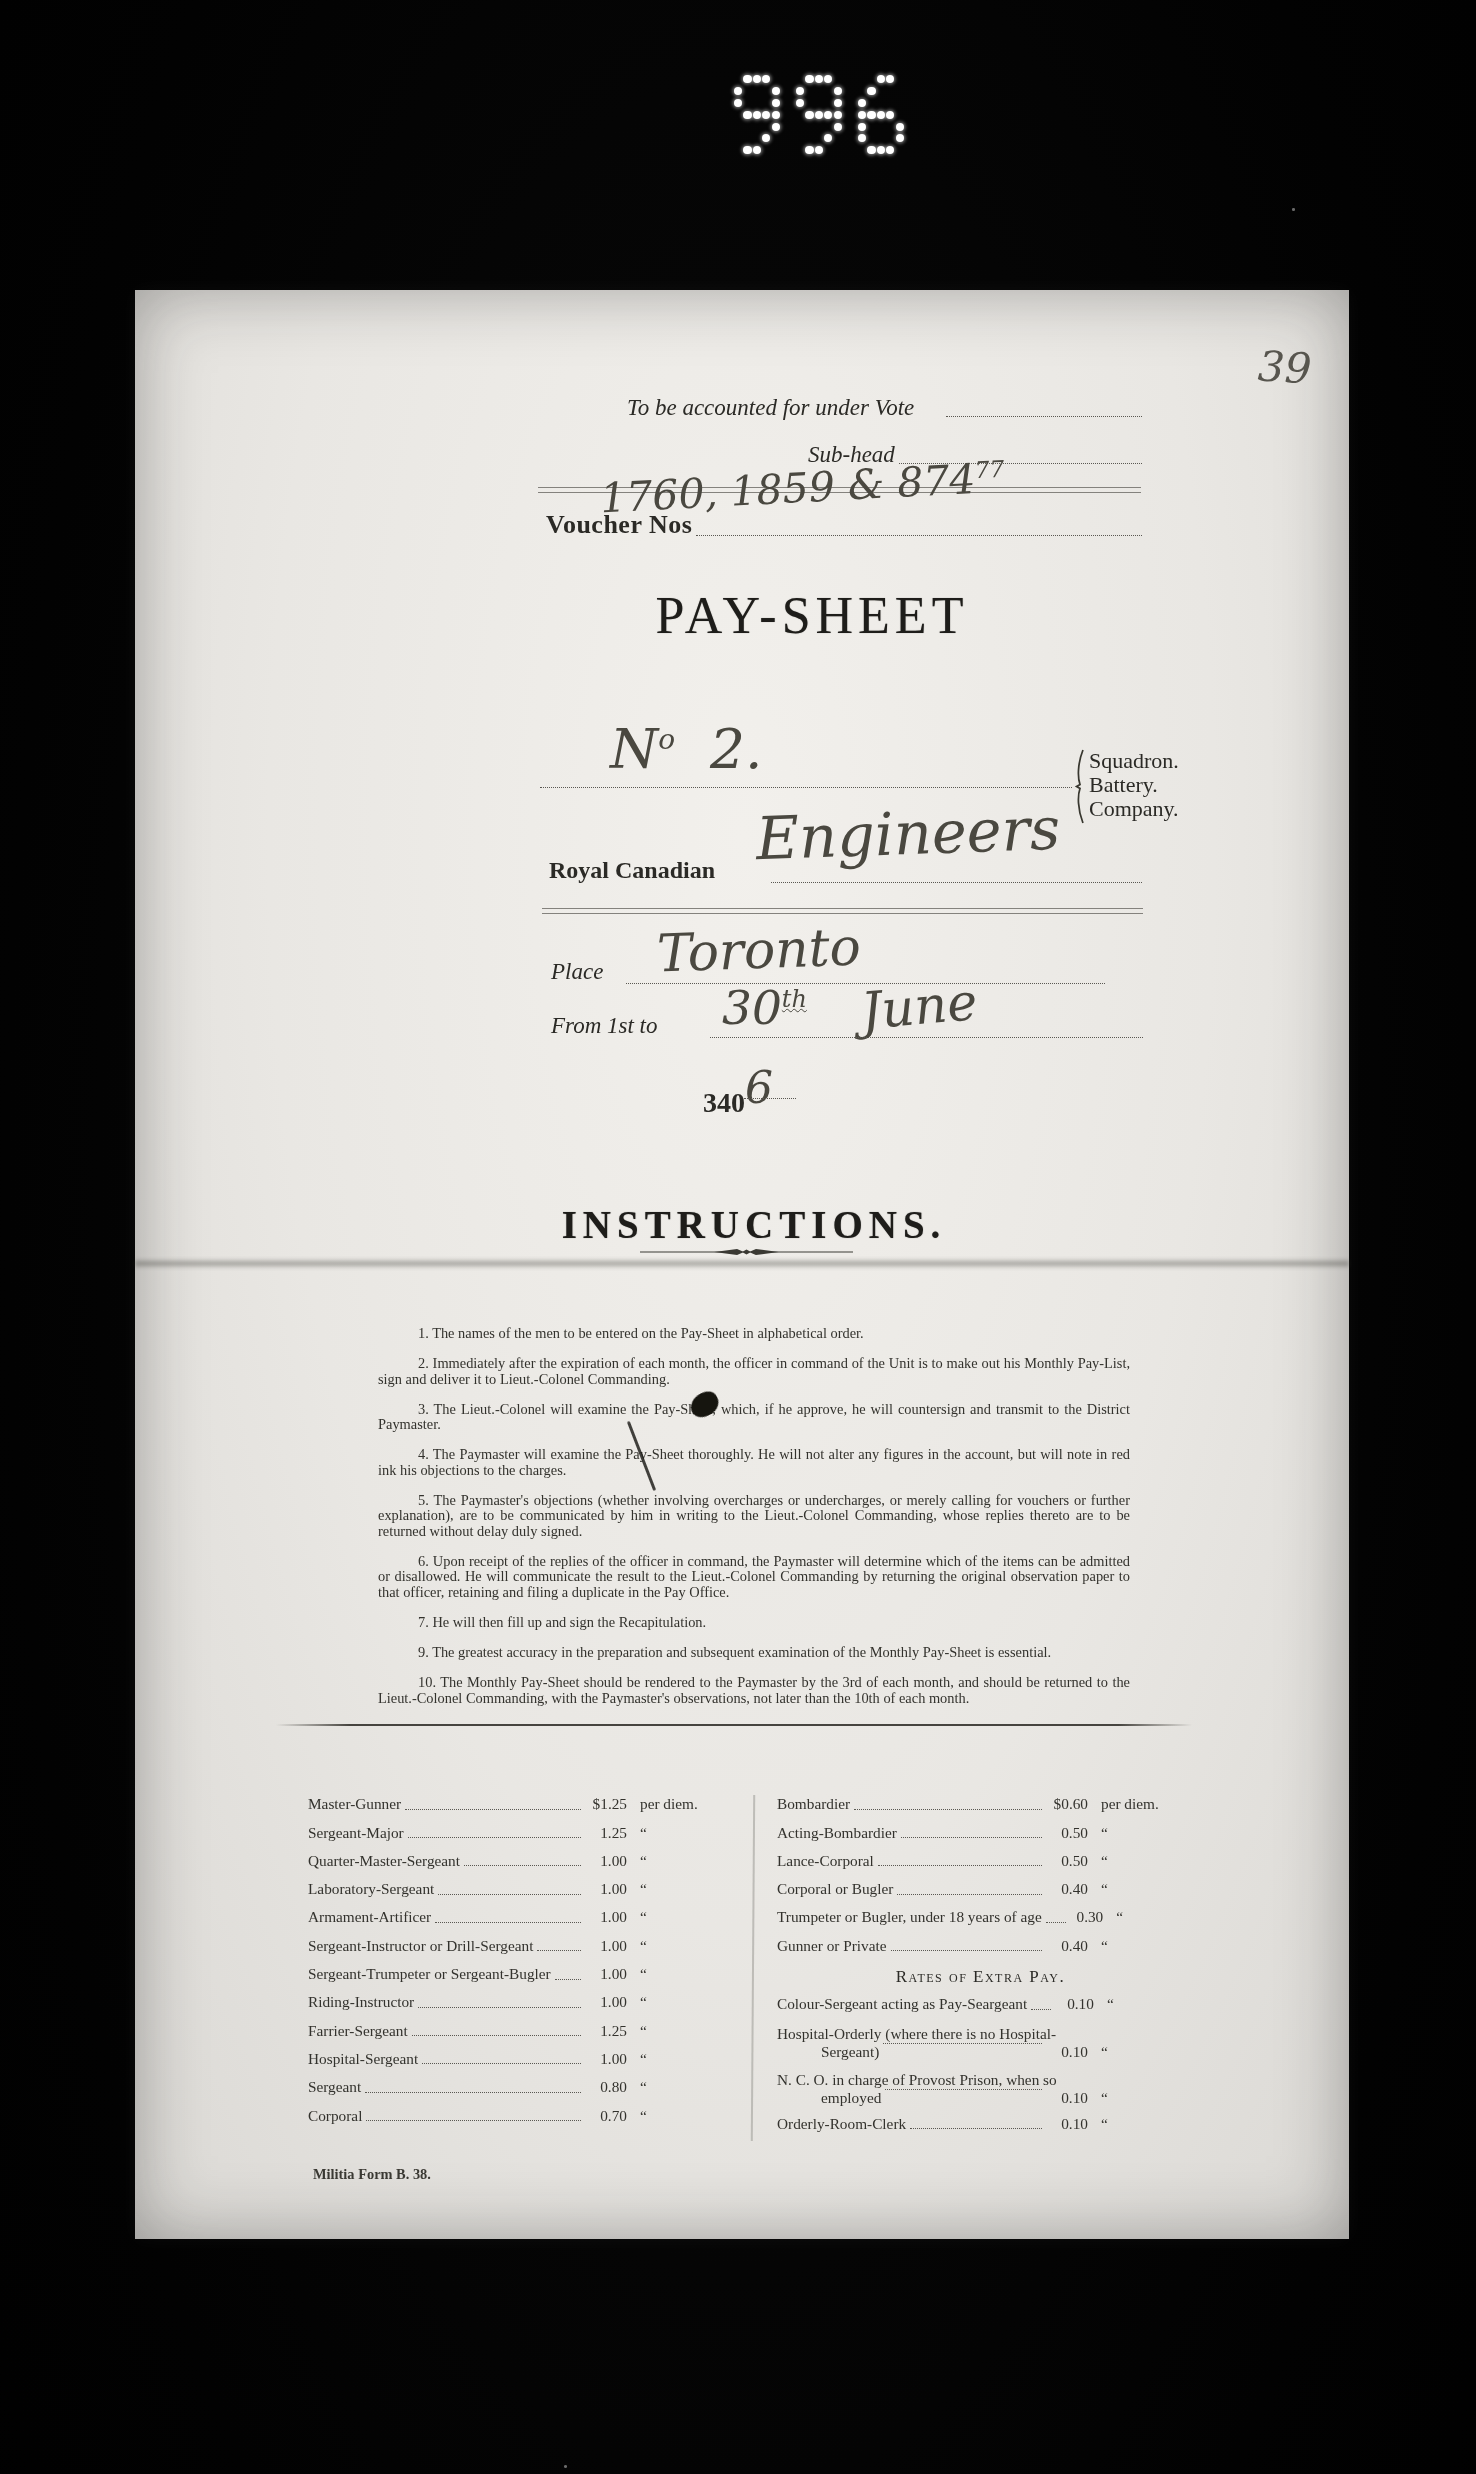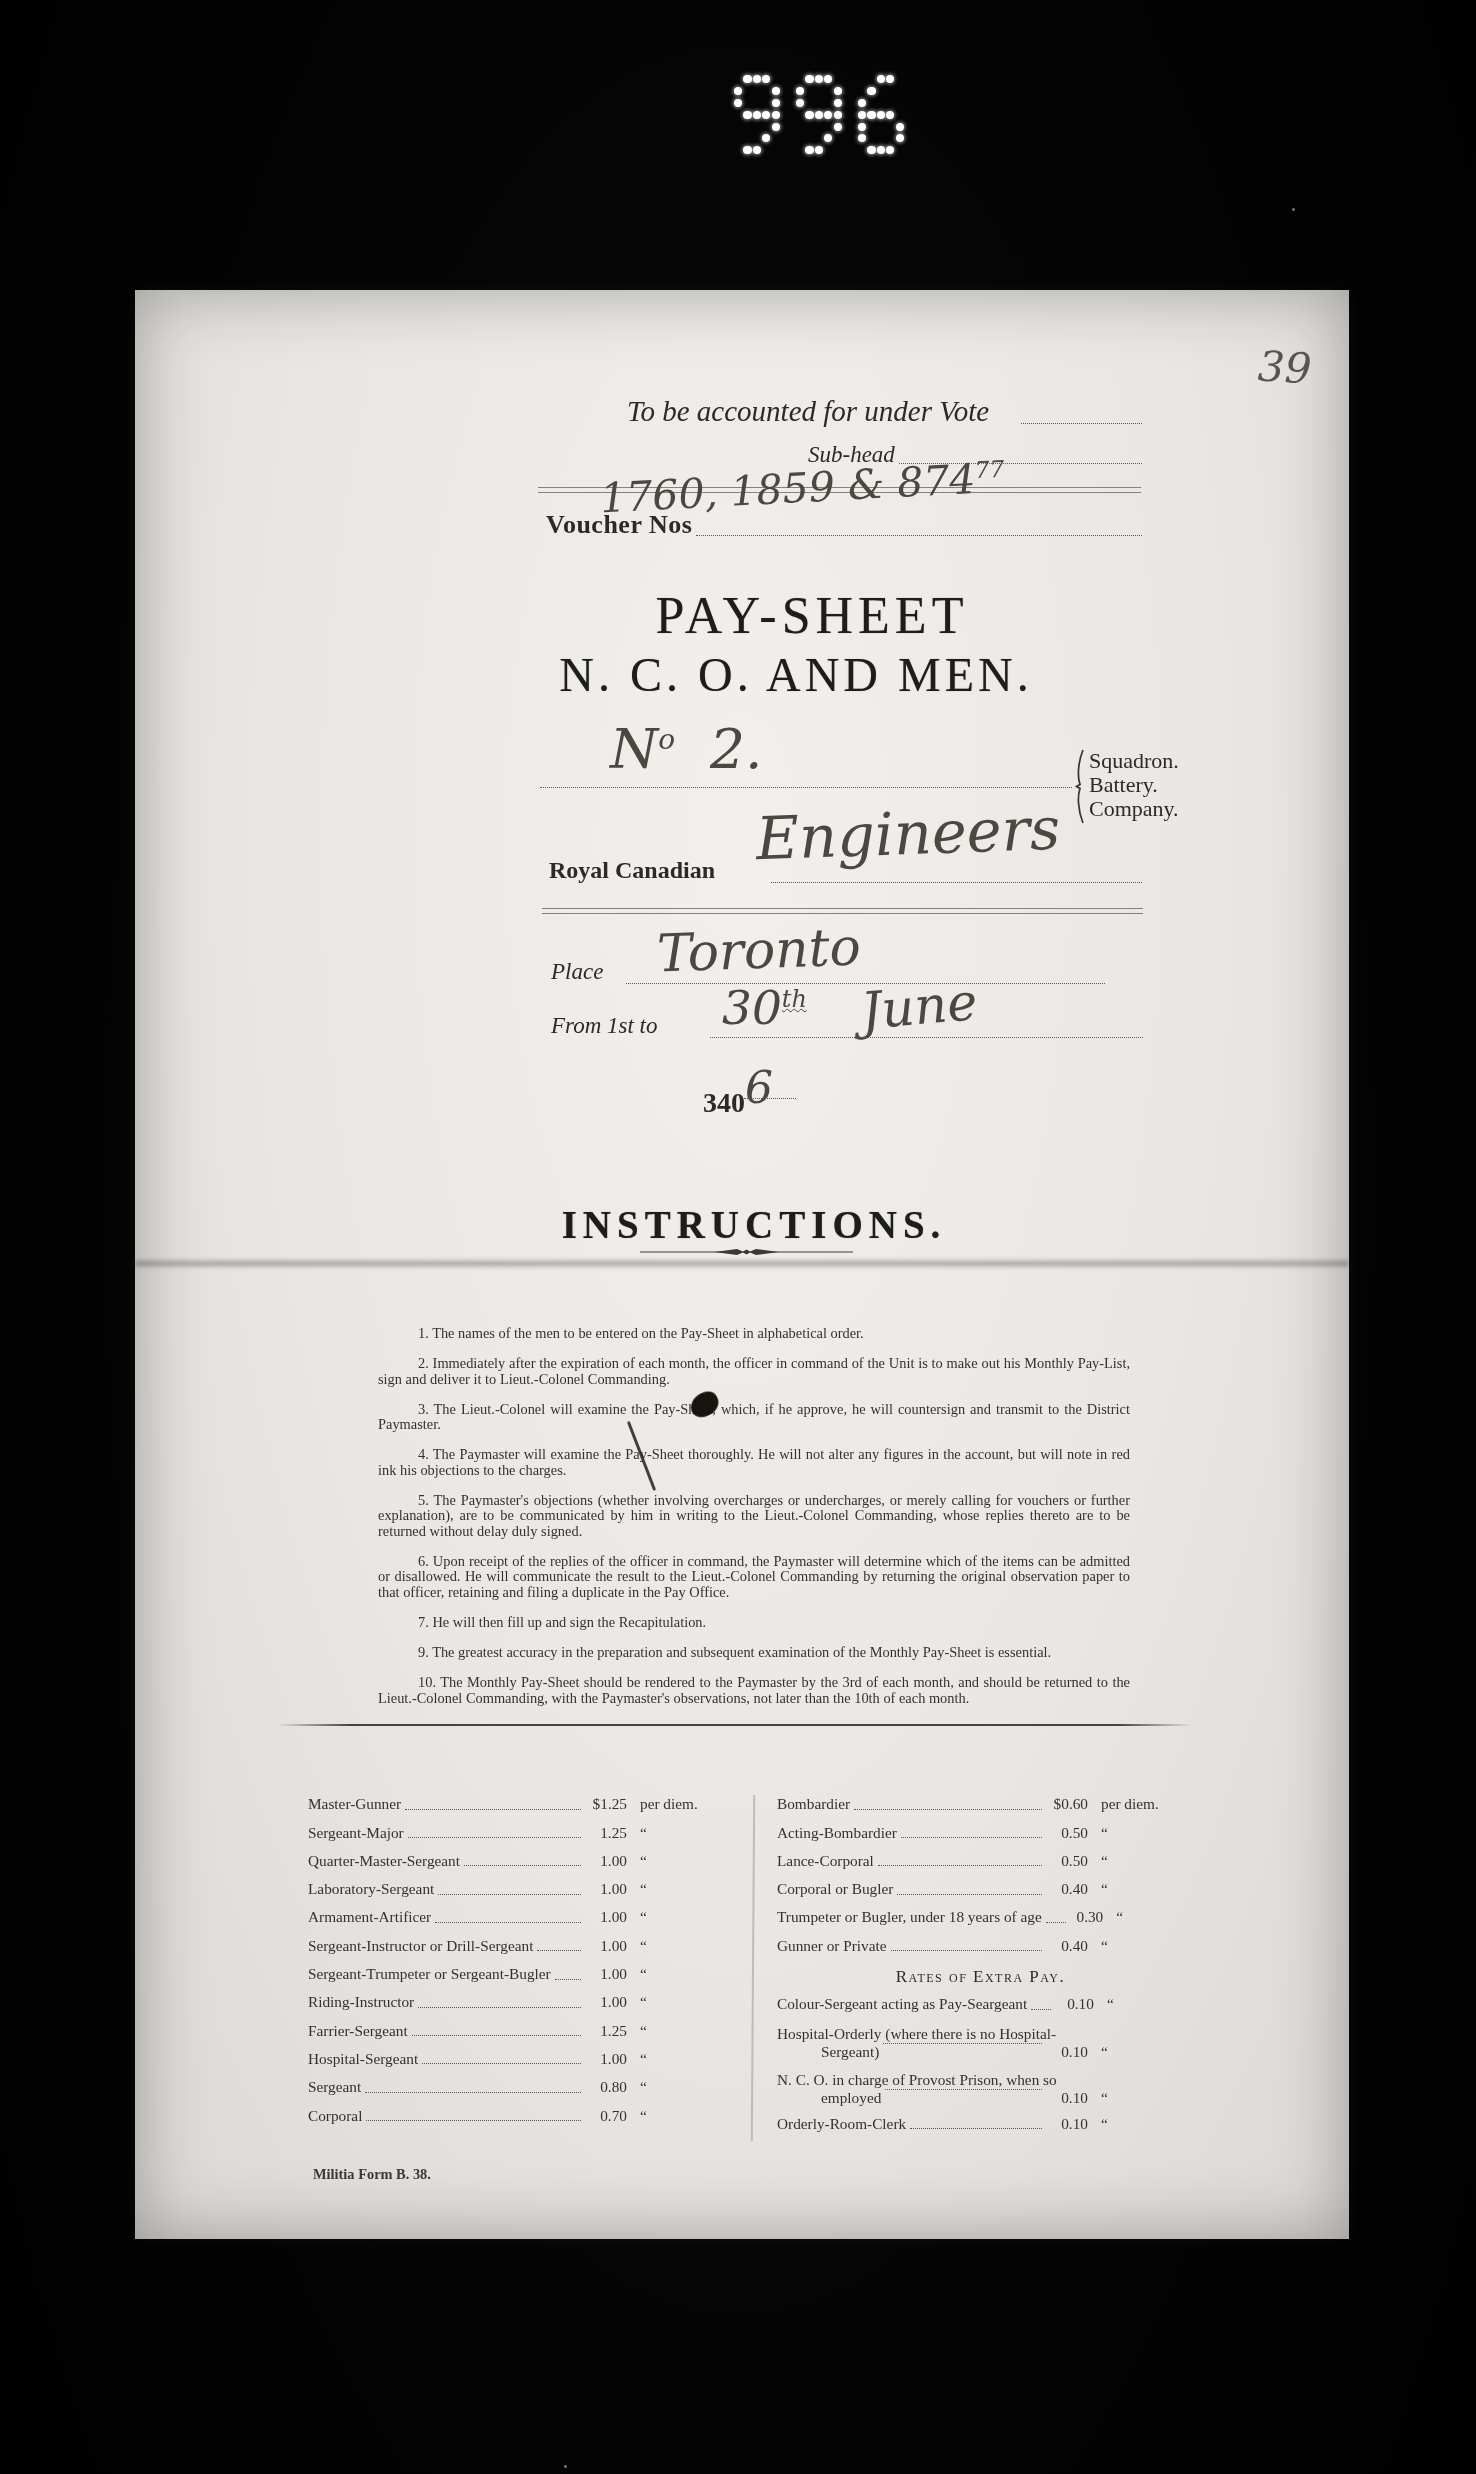--- a/index.html
+++ b/index.html
@@ -23,21 +23,21 @@
   .abs{position:absolute;}
   .it{font-style:italic;}
   .hand{font-family:"DejaVu Serif",serif;font-style:italic;color:#4a4840;}
   .fill-line{display:flex;align-items:flex-end;}
   .fill-line span{white-space:nowrap;}
   .leader{flex:1;border-bottom:1.5px dotted #5a5852;margin:0 0 4.5px 4px;min-width:20px;}
   .dots{border-bottom:1.5px dotted #5a5852;}
   .dbl-rule{height:4px;border-top:1px solid #84827d;border-bottom:1px solid #84827d;}
 
   .pg39{font-size:42px;transform:rotate(3deg);color:#57554e;}
-  .vote{font-size:29px;gap:28px;}
+  .vote{font-size:23px;gap:28px;}
   .subhead{font-size:23px;}
   .voucher-label{font-size:26px;font-weight:bold;letter-spacing:0.5px;}
   .voucher-hand{font-size:41px;transform:rotate(-3deg);white-space:nowrap;}
   .voucher-hand sup{font-size:23px;}
   .title{text-align:center;color:#1e1d1a;text-shadow:0 0 1px rgba(40,40,35,.45);white-space:nowrap;}
   .title1{font-size:52px;letter-spacing:5px;}
   .title2{font-size:48px;letter-spacing:4px;}
   .unit-no{font-size:55px;white-space:nowrap;}
   .unit-no sup{font-size:28px;}
   .unit-labels div{font-size:22px;line-height:24px;color:#2b2a26;}
@@ -160,21 +160,20 @@
 
     <div class="abs fill-line" style="left:411px;top:220px;width:596px;">
       <span class="voucher-label">Voucher Nos</span>
       <span class="leader"></span>
     </div>
     <div class="abs hand voucher-hand" style="left:465px;top:174px;">
       <span>1760, 1859 &amp; 874</span><sup>77</sup>
     </div>
 
     <div class="abs title title1" style="left:224px;top:296px;width:906px;">PAY-SHEET</div>
-    <div class="abs title title2" style="left:208px;top:357px;width:906px;">N. C. O. AND MEN.</div>
 
     <div class="abs hand unit-no" style="left:475px;top:427px;">
       <span>N</span><sup>o</sup>&nbsp;&nbsp;<span>2.</span>
     </div>
     <div class="abs dots" style="left:405px;top:483px;width:532px;height:14px;"></div>
     <svg class="abs" style="left:938px;top:459px;" width="13" height="75" viewBox="0 0 26 152">
       <path d="M20 2 C9 30 9 58 14 72 L7 76 L14 80 C9 94 9 122 20 150" fill="none" stroke="#38372f" stroke-width="3.5"></path>
     </svg>
     <div class="abs unit-labels" style="left:954px;top:459px;">
       <div>Squadron.</div>

